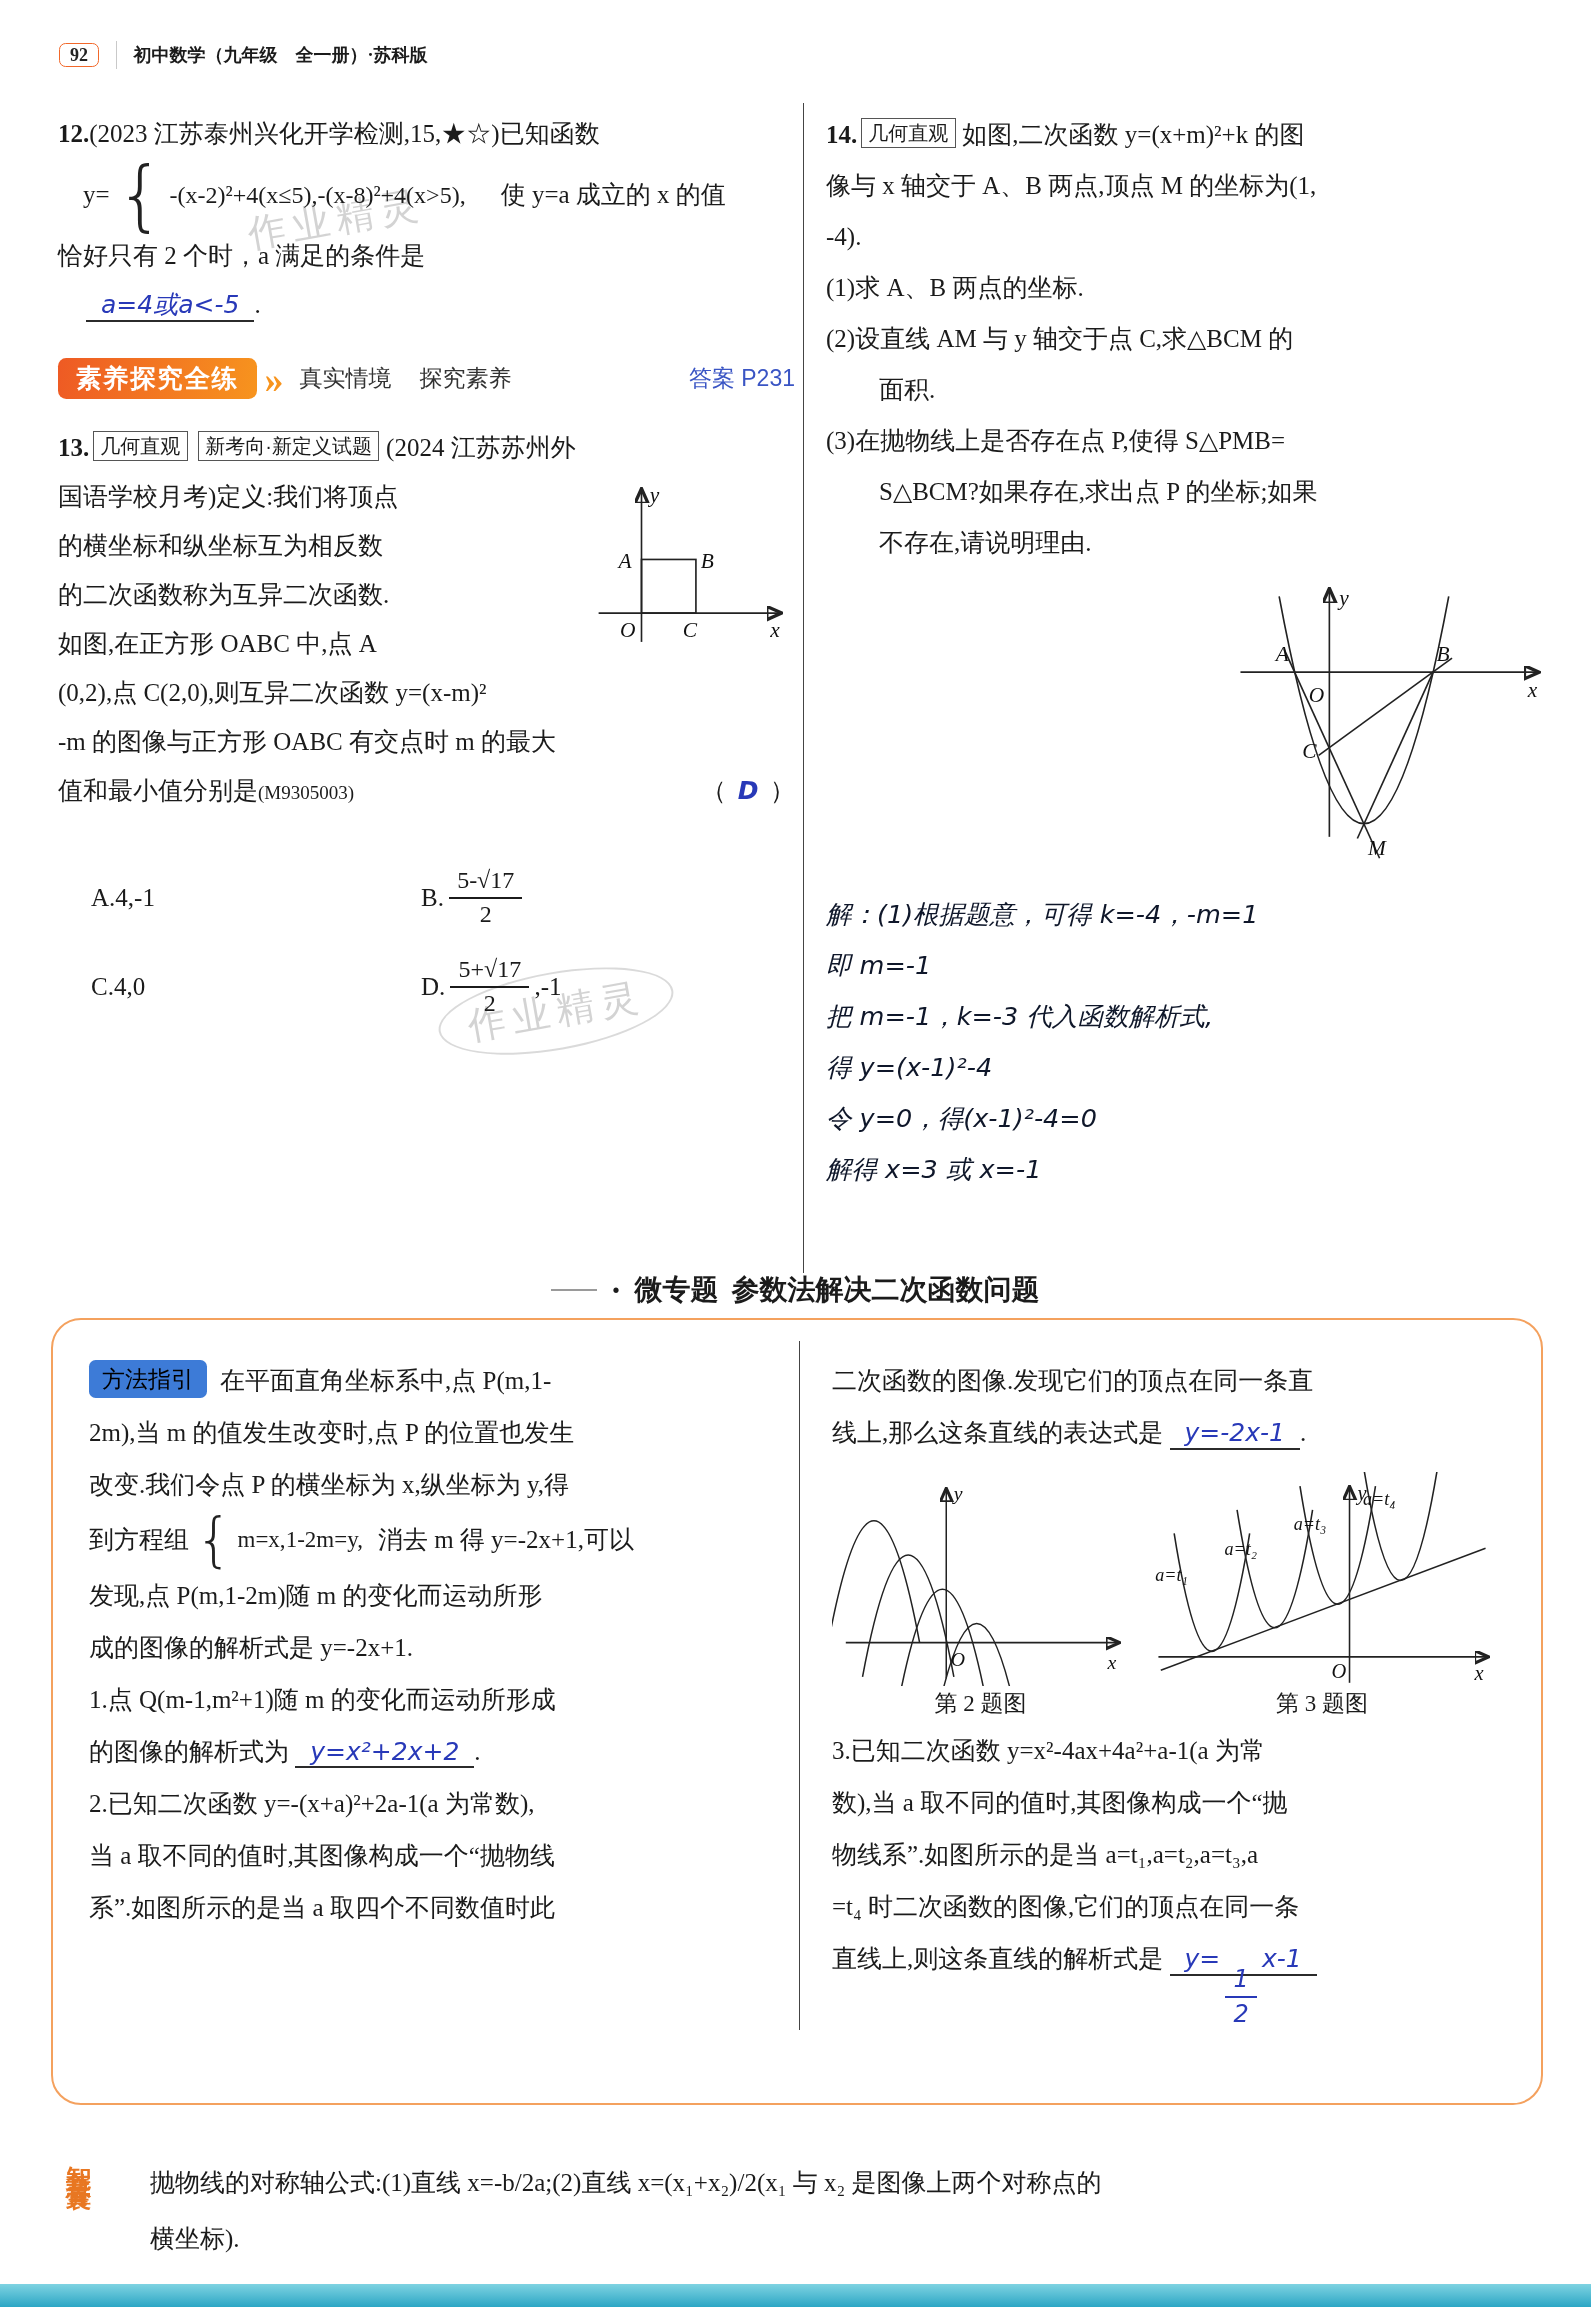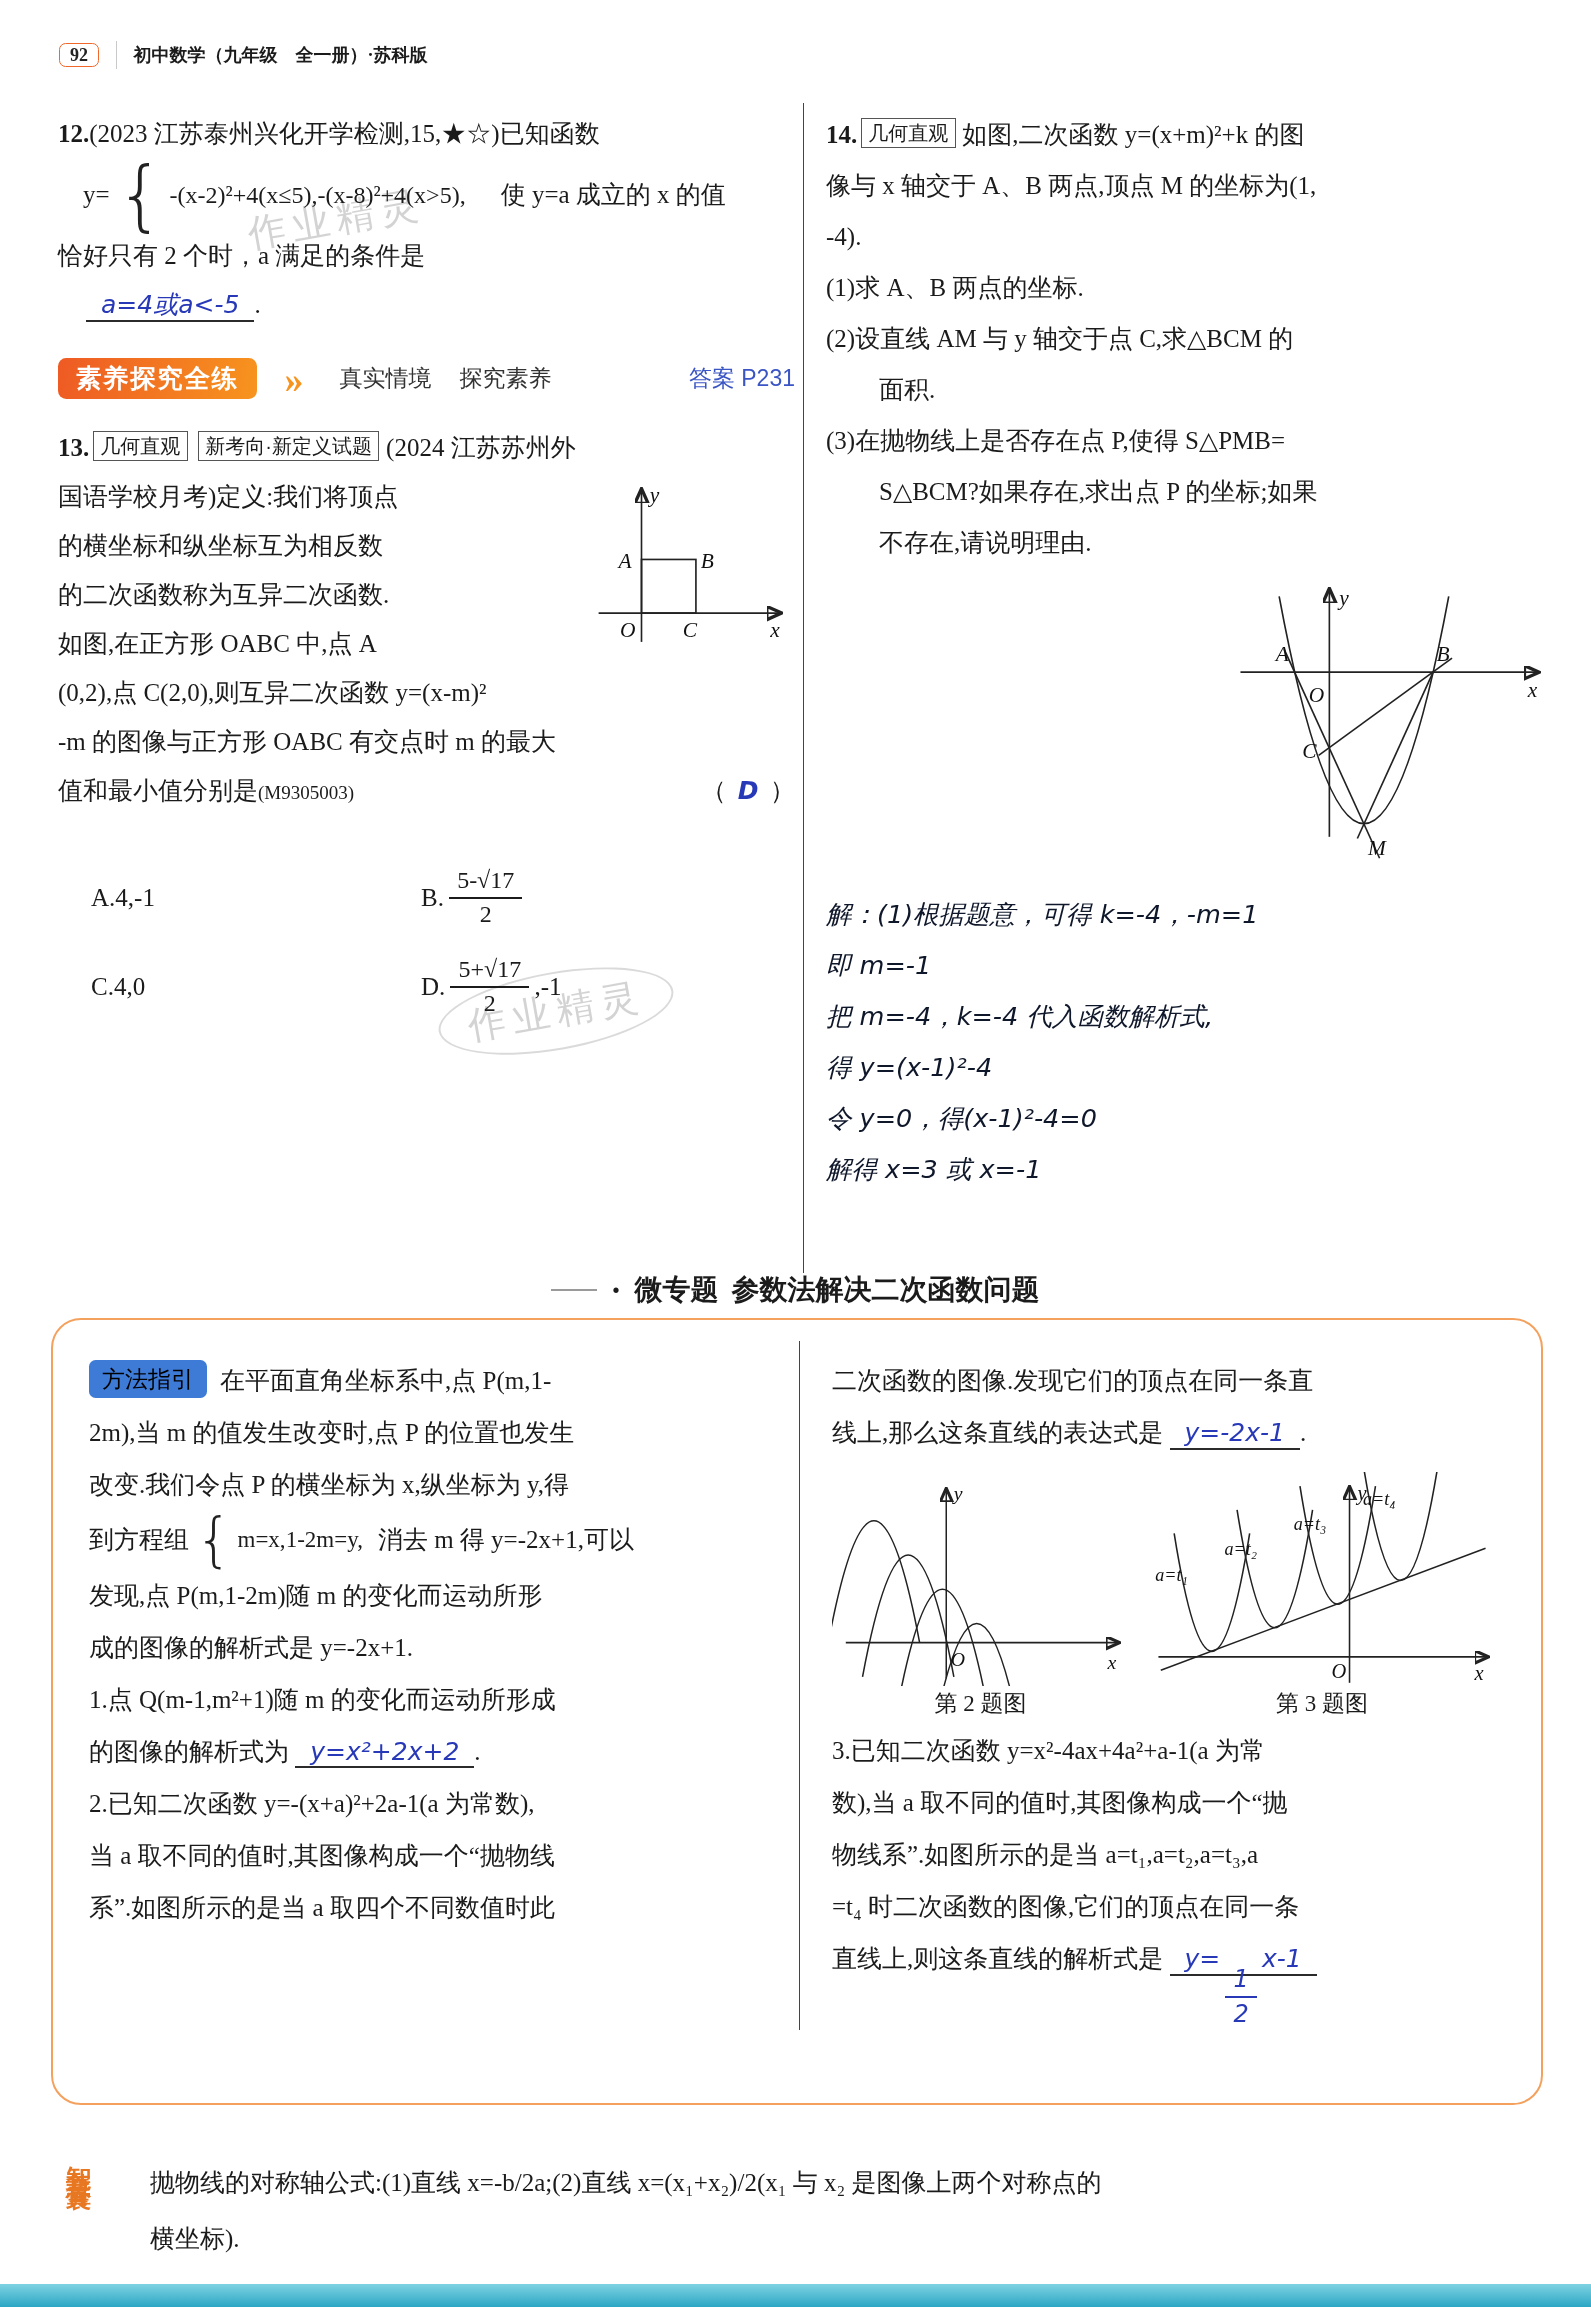--- a/index.html
+++ b/index.html
@@ -24,21 +24,21 @@
   .brace{font-size:76px;font-weight:100;line-height:0.9;font-family:"DejaVu Sans",sans-serif;
          margin:0 5px 0 6.6px;color:#222;}
   .cases{display:flex;flex-direction:row;font-size:24px;}
   .pw-side{margin-left:35px;}
   
   .ans{color:#2839b8;font-family:"DejaVu Sans",sans-serif;font-style:italic;font-weight:500;}
   .blank{border-bottom:2.5px solid #2b2b2b;padding:0 15px 1.6px;}
   .sol-line{color:#0f172a;font-family:"DejaVu Sans",sans-serif;font-style:italic;font-weight:400;
             font-size:25.5px;line-height:51px;}
   
-  .banner{display:flex;align-items:center;gap:36px;margin:25px 0 20px;}
+  .banner{display:flex;align-items:center;gap:16px;margin:25px 0 20px;}
   .badge{background:linear-gradient(100deg,#ee5a24,#f7941e);color:#fff;font-weight:bold;
          font-size:25.5px;line-height:41px;padding:0 18px;border-radius:8.2px;
          font-family:"Liberation Sans",sans-serif;letter-spacing:1.6px;}
   .chevs{color:#f7941e;font-size:38px;font-weight:bold;line-height:1;margin-left:-8.2px;}
   .banner .subs{font-size:23px;color:#333;display:flex;gap:28px;font-family:"Liberation Sans",sans-serif;}
   .banner .ref{margin-left:auto;color:#3a55c4;font-size:23px;font-family:"Liberation Sans",sans-serif;}
   
   .figwrap13{float:right;width:213px;height:188px;margin:5px 0 3.3px 8.2px;}
   .fig14wrap{width:356px;margin:11.5px 5px 8.2px auto;}
   svg line,svg path,svg rect{stroke:#222;stroke-width:2;fill:none;}
@@ -226,21 +226,21 @@
         <text x="98" y="98">A</text>
         <text x="138" y="148">O</text>
         <text x="293" y="98">B</text>
         <text x="130" y="216">C</text>
         <text x="210" y="334">M</text>
       </svg>
     </div>
 
     <div class="sol-line">解：(1)根据题意，可得 k=-4，-m=1</div>
     <div class="sol-line">即 m=-1</div>
-    <div class="sol-line">把 m=-4，k=-4 代入函数解析式,</div>
+    <div class="sol-line">把 m=-1，k=-3 代入函数解析式,</div>
     <div class="sol-line">得 y=(x-1)²-4</div>
     <div class="sol-line">令 y=0，得(x-1)²-4=0</div>
     <div class="sol-line">解得 x=3 或 x=-1</div>
   </section>
 
   <div class="mtitle">
     <span class="dashline"></span>
     <span class="dot">·</span>
     <span>微专题</span>
     <span>参数法解决二次函数问题</span>

